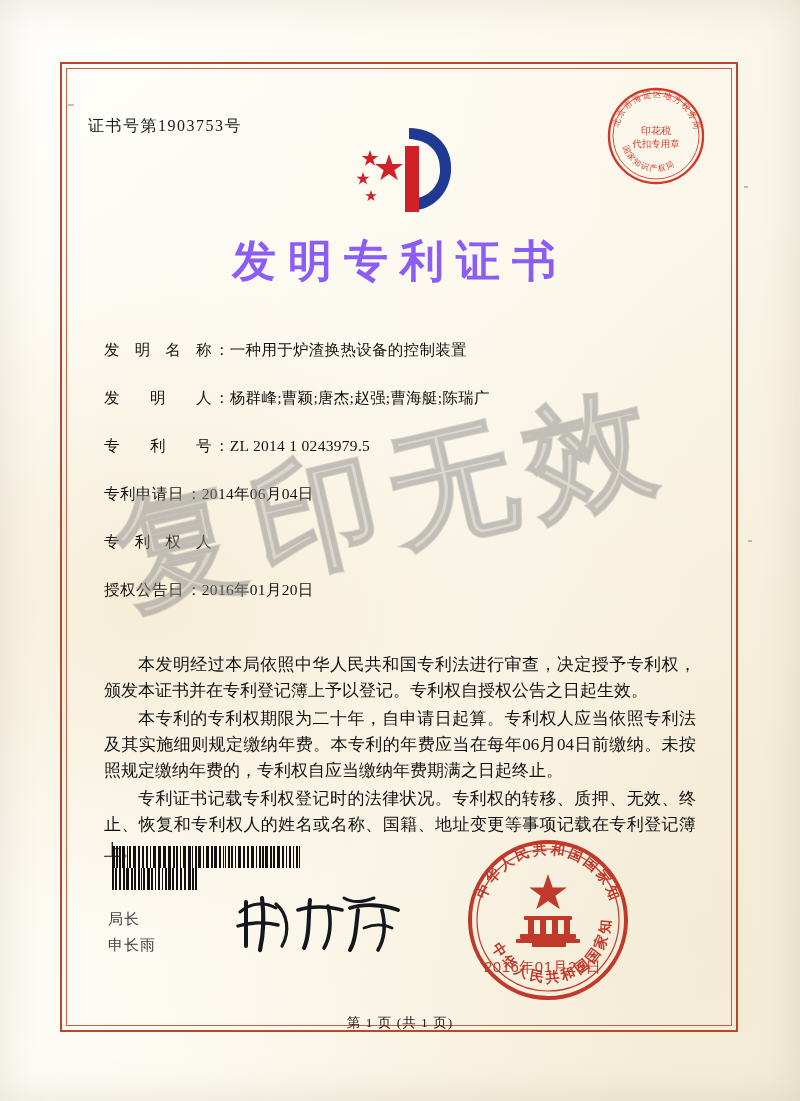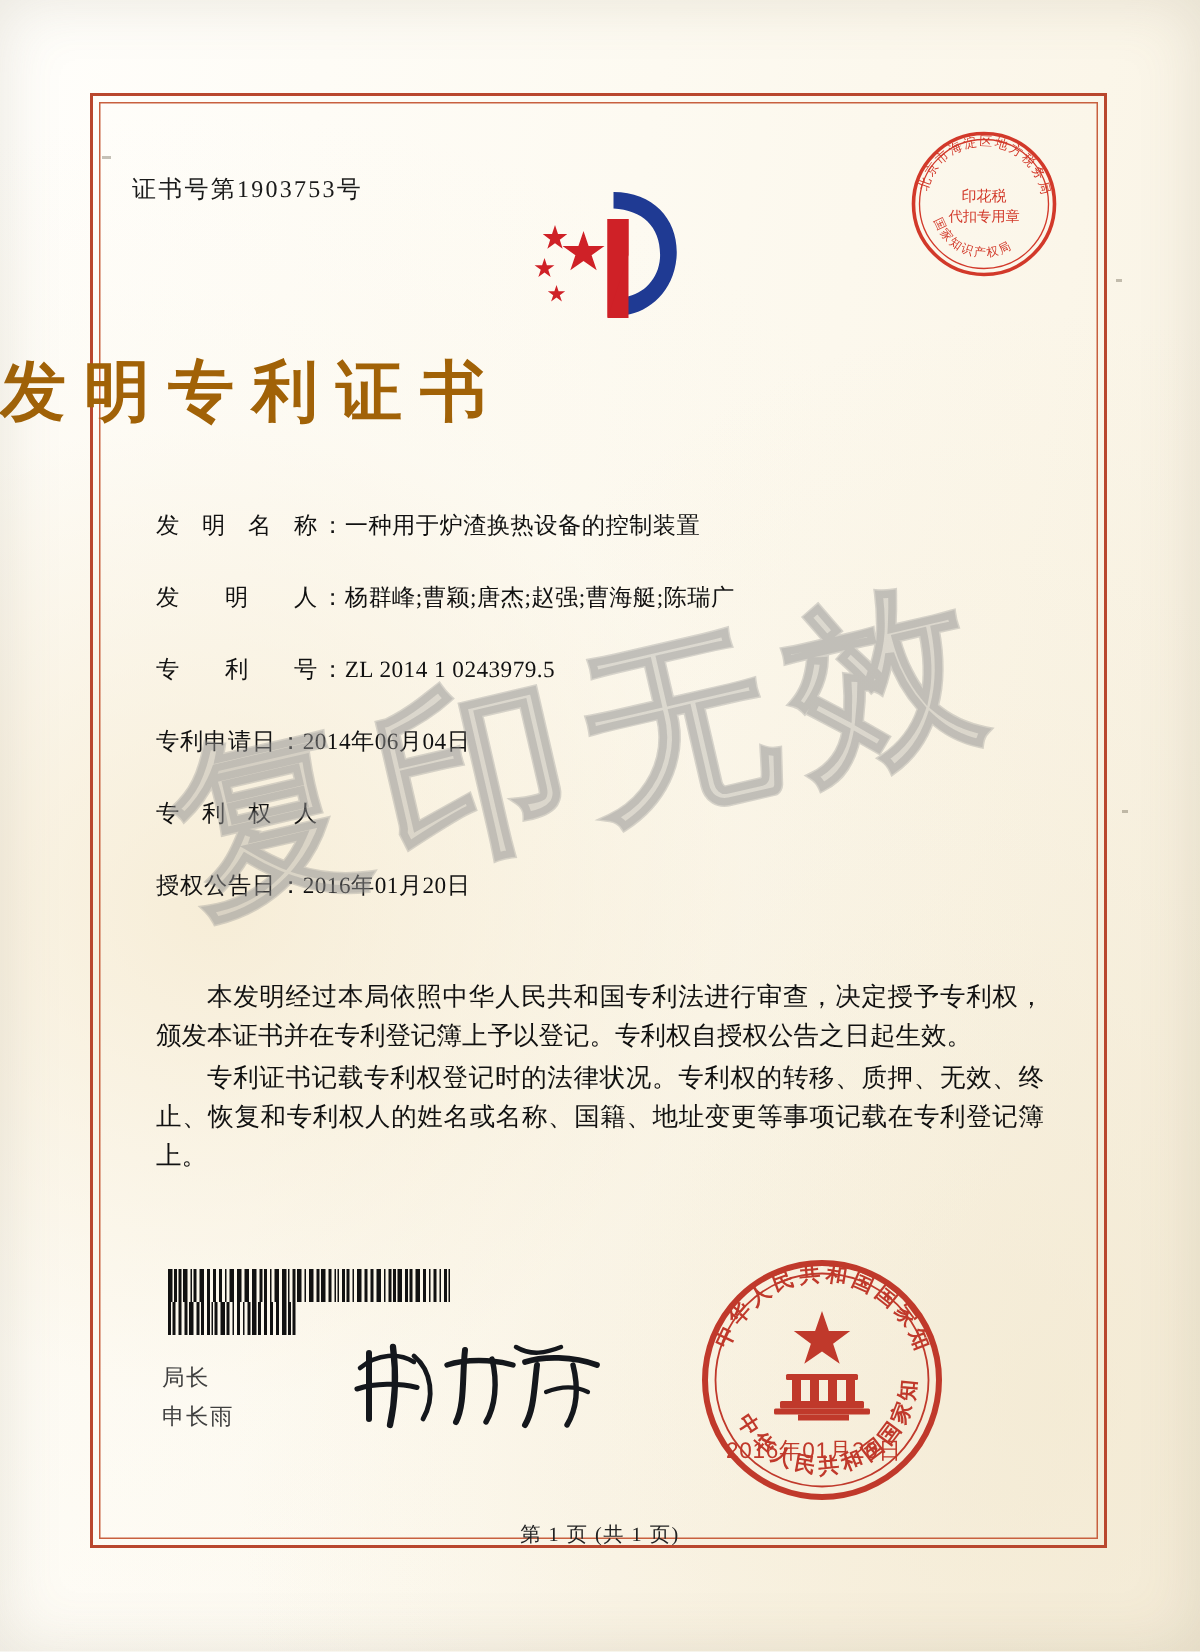--- a/index.html
+++ b/index.html
@@ -77,24 +77,25 @@
     top: 84px;
     width: 104px;
     height: 104px;
   }
 
   .title {
     position: absolute;
     left: 0;
     right: 0;
     top: 232px;
+    text-align: center;
     font-size: 44px;
     font-weight: bold;
     letter-spacing: 12px;
-    color: #a16207;
+    color: #8b5cf6;
     font-family: "DejaVu Serif", serif;
   }
 
   
   .fields {
     position: absolute;
     left: 104px;
     top: 340px;
     width: 600px;
   }
@@ -289,20 +290,21 @@
       <span class="field-label spaced">专利权人</span>
     </div>
     <div class="field-row">
       <span class="field-label">授权公告日</span>
       <span class="field-value">：2016年01月20日</span>
     </div>
   </div>
 
   <div class="body-text">
     <p>本发明经过本局依照中华人民共和国专利法进行审查，决定授予专利权，颁发本证书并在专利登记簿上予以登记。专利权自授权公告之日起生效。</p>
+    <p>本专利的专利权期限为二十年，自申请日起算。专利权人应当依照专利法及其实施细则规定缴纳年费。本专利的年费应当在每年06月04日前缴纳。未按照规定缴纳年费的，专利权自应当缴纳年费期满之日起终止。</p>
     <p>专利证书记载专利权登记时的法律状况。专利权的转移、质押、无效、终止、恢复和专利权人的姓名或名称、国籍、地址变更等事项记载在专利登记簿上。</p>
   </div>
 
   <div class="barcode" id="barcode"><span style="width:3px;margin-right:1px;"></span><span style="width:2px;margin-right:1px;"></span><span style="width:2px;margin-right:1px;"></span><span style="width:3px;margin-right:2px;"></span><span style="width:1px;margin-right:1px;"></span><span style="width:2px;margin-right:2px;"></span><span style="width:3px;margin-right:2px;"></span><span style="width:2px;margin-right:2px;"></span><span style="width:2px;margin-right:2px;"></span><span style="width:2px;margin-right:2px;"></span><span style="width:1px;margin-right:2px;"></span><span style="width:3px;margin-right:2px;"></span><span style="width:3px;margin-right:2px;"></span><span style="width:3px;margin-right:2px;"></span><span style="width:3px;margin-right:2px;"></span><span style="width:2px;margin-right:1px;"></span><span style="width:2px;margin-right:2px;"></span><span style="width:1px;margin-right:2px;"></span><span style="width:3px;margin-right:2px;"></span><span style="width:3px;margin-right:1px;"></span><span style="width:1px;margin-right:2px;"></span><span style="width:2px;margin-right:1px;"></span><span style="width:3px;margin-right:2px;"></span><span style="width:1px;margin-right:2px;"></span><span style="width:3px;margin-right:2px;"></span><span style="width:2px;margin-right:1px;"></span><span style="width:3px;margin-right:2px;"></span><span style="width:2px;margin-right:2px;"></span><span style="width:1px;margin-right:1px;"></span><span style="width:1px;margin-right:2px;"></span><span style="width:2px;margin-right:1px;"></span><span style="width:2px;margin-right:2px;"></span><span style="width:1px;margin-right:2px;"></span><span style="width:3px;margin-right:2px;"></span><span style="width:2px;margin-right:2px;"></span><span style="width:2px;margin-right:2px;"></span><span style="width:3px;margin-right:2px;"></span><span style="width:1px;margin-right:2px;"></span><span style="width:2px;margin-right:1px;"></span><span style="width:2px;margin-right:1px;"></span><span style="width:3px;margin-right:2px;"></span><span style="width:2px;margin-right:1px;"></span><span style="width:2px;margin-right:2px;"></span><span style="width:3px;margin-right:2px;"></span><span style="width:2px;margin-right:2px;"></span><span style="width:1px;margin-right:2px;"></span><span style="width:2px;margin-right:2px;"></span><span style="width:1px;margin-right:2px;"></span><span style="width:2px;margin-right:1px;"></span><span style="width:1px;margin-right:2px;"></span><span style="width:2px;margin-right:1px;"></span><span style="width:2px;margin-right:2px;"></span><span style="width:2px;margin-right:2px;"></span><span style="width:2px;margin-right:1px;"></span><span style="width:3px;margin-right:2px;"></span><span style="width:2px;margin-right:1px;"></span><span style="width:2px;margin-right:2px;"></span><span style="width:2px;margin-right:1px;"></span><span style="width:1px;margin-right:1px;"></span><span style="width:2px;margin-right:2px;"></span><span style="width:3px;margin-right:1px;"></span><span style="width:2px;margin-right:2px;"></span><span style="width:1px;margin-right:2px;"></span><span style="width:2px;margin-right:2px;"></span><span style="width:1px;margin-right:2px;"></span><span style="width:2px;margin-right:1px;"></span><span style="width:3px;margin-right:1px;"></span><span style="width:2px;margin-right:2px;"></span><span style="width:2px;margin-right:2px;"></span><span style="width:2px;margin-right:2px;"></span><span style="width:2px;margin-right:2px;"></span><span style="width:3px;margin-right:1px;"></span><span style="width:2px;margin-right:1px;"></span><span style="width:2px;margin-right:1px;"></span></div>
 
   <div class="sig-labels">
     <div>局长</div>
     <div>申长雨</div>
   </div>
 

